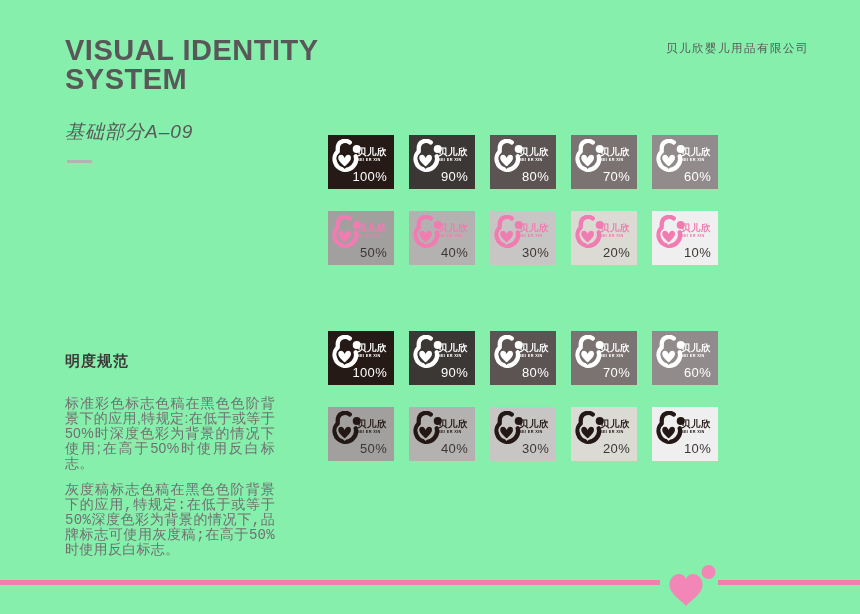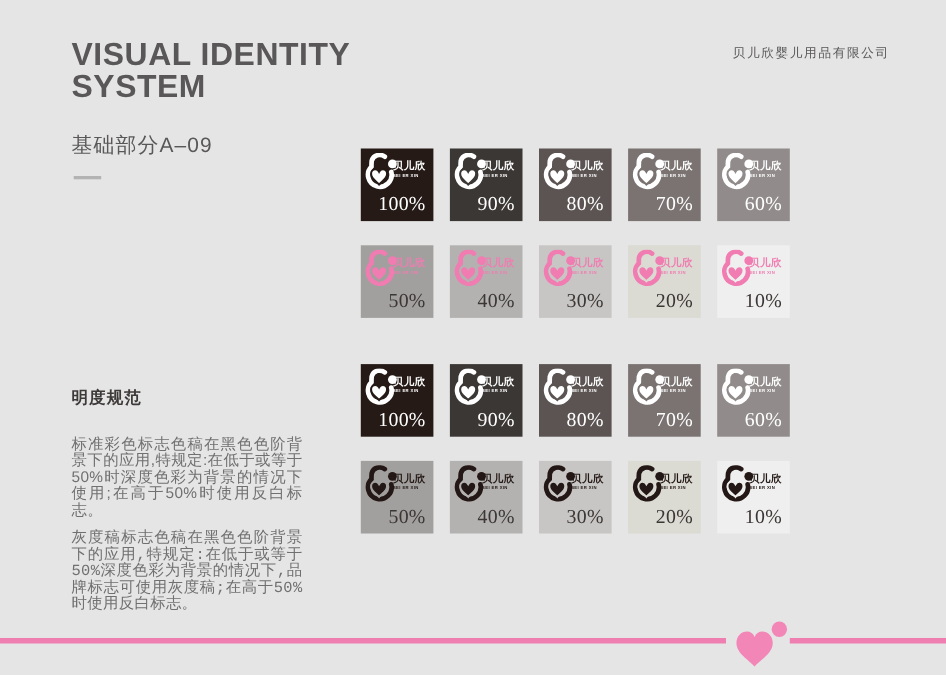--- a/index.html
+++ b/index.html
@@ -1,32 +1,32 @@
 <!DOCTYPE html>
 <html><head>
 <meta charset="utf-8">
 <style>
   * { margin:0; padding:0; box-sizing:border-box; }
   html,body { background:#ffffff; }
   .page {
-    position:relative; width:860px; height:614px; background:#e5e5e5;
+    position:relative; width:860px; height:614px; background:#86efac;
     font-family:"Liberation Sans", sans-serif; overflow:hidden;
   }
   .title {
     position:absolute; left:65px; top:36px;
     font-size:29px; line-height:29px; font-weight:700;
     color:#595757; letter-spacing:0.5px;
   }
   .company {
     position:absolute; left:666px; top:41px;
     font-size:11.5px; color:#595757; letter-spacing:1.5px;
   }
   .section-code {
     position:absolute; left:65px; top:119px;
-    font-size:19px; color:#595757; letter-spacing:1px;
+    font-size:19px; color:#595757; letter-spacing:1px;font-style:italic;
   }
   .dash {
     position:absolute; left:67px; top:160px; width:25px; height:2.5px;
     background:#b3b3b3;
   }
   .side-heading {
     position:absolute; left:65px; top:352px;
     font-size:15px; font-weight:700; color:#3e3a39; letter-spacing:1px;
   }
   .para {
@@ -34,29 +34,29 @@
     font-size:14px; line-height:15px; color:#717071;
     text-align:justify; letter-spacing:0.3px;
   }
   .p1 { top:396px; }
   .p2 { top:483px;font-family:Liberation Mono, monospace; }
 
   .grid { position:absolute; left:328px; }
   .g1 { top:135px; }
   .g2 { top:331px; }
   .swatch-row { display:flex; gap:15px; margin-bottom:22px; }
-  .swatch { position:relative; width:66px; height:66px; flex:0 0 auto; }
+  .swatch { position:relative; width:66px; height:54px; flex:0 0 auto; }
   .sw-mark { position:absolute; left:2px; top:4px; }
   .sw-text { position:absolute; left:29px; top:12px; display:flex; flex-direction:column; }
   .sw-cn { font-size:9.5px; font-weight:700; letter-spacing:0.5px; line-height:1; white-space:nowrap; }
   .sw-en { font-size:7px; font-weight:700; letter-spacing:0.6px; line-height:1;
            transform:scale(0.55); transform-origin:left top; margin-top:1.5px; white-space:nowrap; }
   .sw-label {
     position:absolute; right:7px; bottom:5px;
-    font-size:18px; letter-spacing:0.3px;font-family:Liberation Serif, serif;
+    font-size:13px; letter-spacing:0.3px;
   }
   .mk-heart { stroke: var(--swbg, #ffffff); }
 
   .footer-line { position:absolute; top:580px; height:5px; }
   .fl-left  { left:0; width:660px; }
   .fl-right { left:718px; width:142px; }
   .footer-heart { position:absolute; left:666px; top:563px; }
 </style>
 </head>
 <body>

